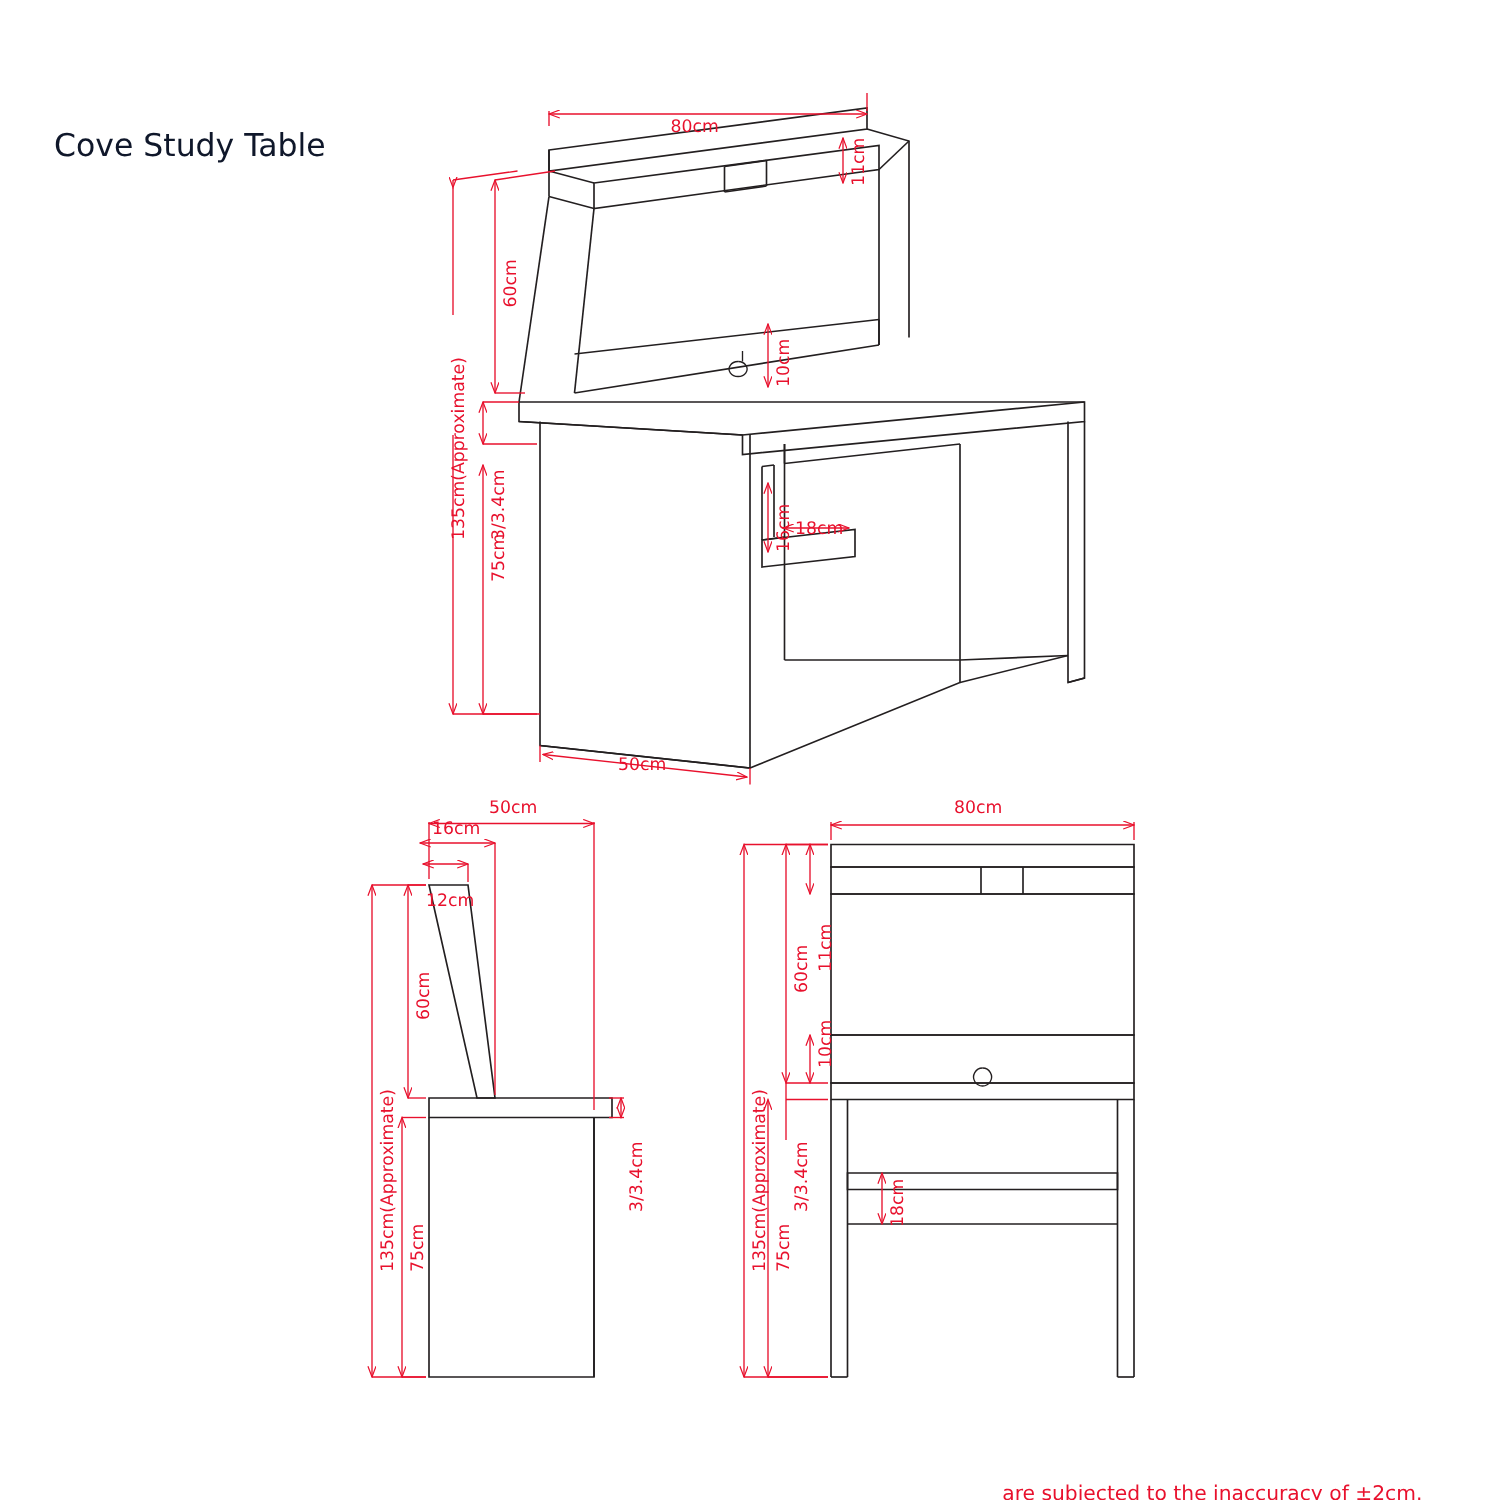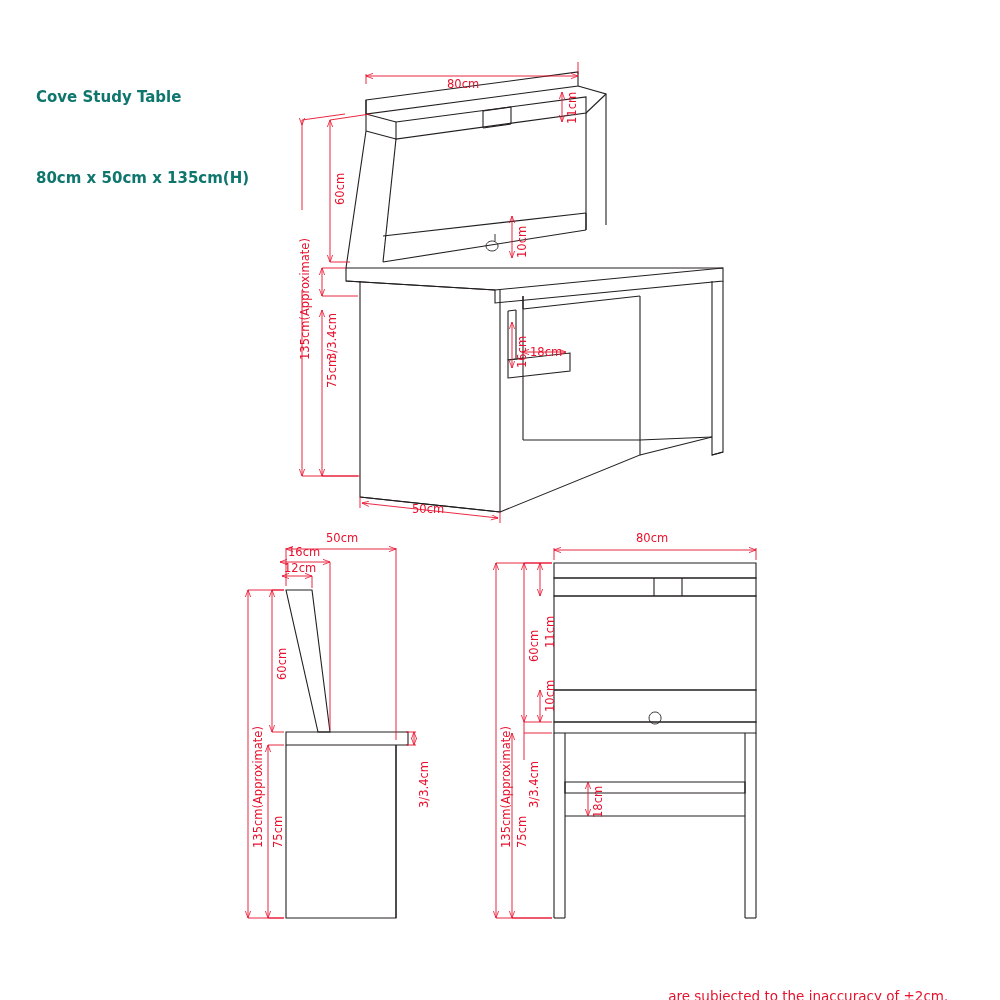--- a/index.html
+++ b/index.html
@@ -12,25 +12,24 @@
     width: 1000px;
     height: 1000px;
     background: #ffffff;
     font-family: "DejaVu Sans", sans-serif;
     overflow: hidden;
   }
   #title-block {
     position: absolute;
     left: 36px;
     top: 30px;
-    color: #0f766e;
-    font-size: 15px;
+    color: #0f172a;
+    font-size: 21px;
     line-height: 27px;
     white-space: pre;
-    font-weight: bold;
   }
   #title-block .t1 { display: block; }
   #title-block .t2 { display: block; }
 
   .dim {
     position: absolute;
     color: #e8112d;
     font-size: 11.5px;
     line-height: 12px;
     white-space: nowrap;
@@ -59,21 +58,20 @@
   .ln-thin { fill: none; stroke: #231f20; stroke-width: 0.9; }
   .rd { fill: none; stroke: #e8112d; stroke-width: 0.9; }
 </style>
 </head>
 <body>
 
 <div id="page">
 
   <div id="title-block">
     <span class="t1">Cove Study Table</span>
-    <span class="t2">80cm x 50cm x 135cm(H)</span>
   </div>
 
   <svg class="layer" viewBox="0 0 1000 1000">
 
     <g>
 
       <path class="ln" d="M366,100 L578,72 L578,86 L366,114 Z"></path>
       <path class="ln" d="M366,114 L366,100"></path>
 
       <path class="ln" d="M396,122 L586,97 L586,113 L396,139 Z"></path>
@@ -268,21 +266,21 @@
   <div class="dim vert" style="left:299px; top:360px;">135cm(Approximate)</div>
   <div class="dim vert" style="left:326px; top:360px;">3/3.4cm</div>
   <div class="dim vert" style="left:326px; top:388px;">75cm</div>
   <div class="dim vert" style="left:516px; top:258px;">10cm</div>
   <div class="dim vert" style="left:516px; top:368px;">16cm</div>
   <div class="dim" style="left:530px; top:346px;">18cm</div>
   <div class="dim" style="left:412px; top:503px;">50cm</div>
 
   <div class="dim" style="left:326px; top:532px;">50cm</div>
   <div class="dim" style="left:288px; top:546px;">16cm</div>
-  <div class="dim" style="left:284px; top:562px;">12cm</div>
+  <div class="dim" style="left:284px; top:594px;">12cm</div>
   <div class="dim vert" style="left:276px; top:680px;">60cm</div>
   <div class="dim vert" style="left:252px; top:848px;">135cm(Approximate)</div>
   <div class="dim vert" style="left:272px; top:848px;">75cm</div>
   <div class="dim vert" style="left:418px; top:808px;">3/3.4cm</div>
 
   <div class="dim" style="left:636px; top:532px;">80cm</div>
   <div class="dim vert" style="left:544px; top:648px;">11cm</div>
   <div class="dim vert" style="left:528px; top:662px;">60cm</div>
   <div class="dim vert" style="left:544px; top:712px;">10cm</div>
   <div class="dim vert" style="left:500px; top:848px;">135cm(Approximate)</div>

